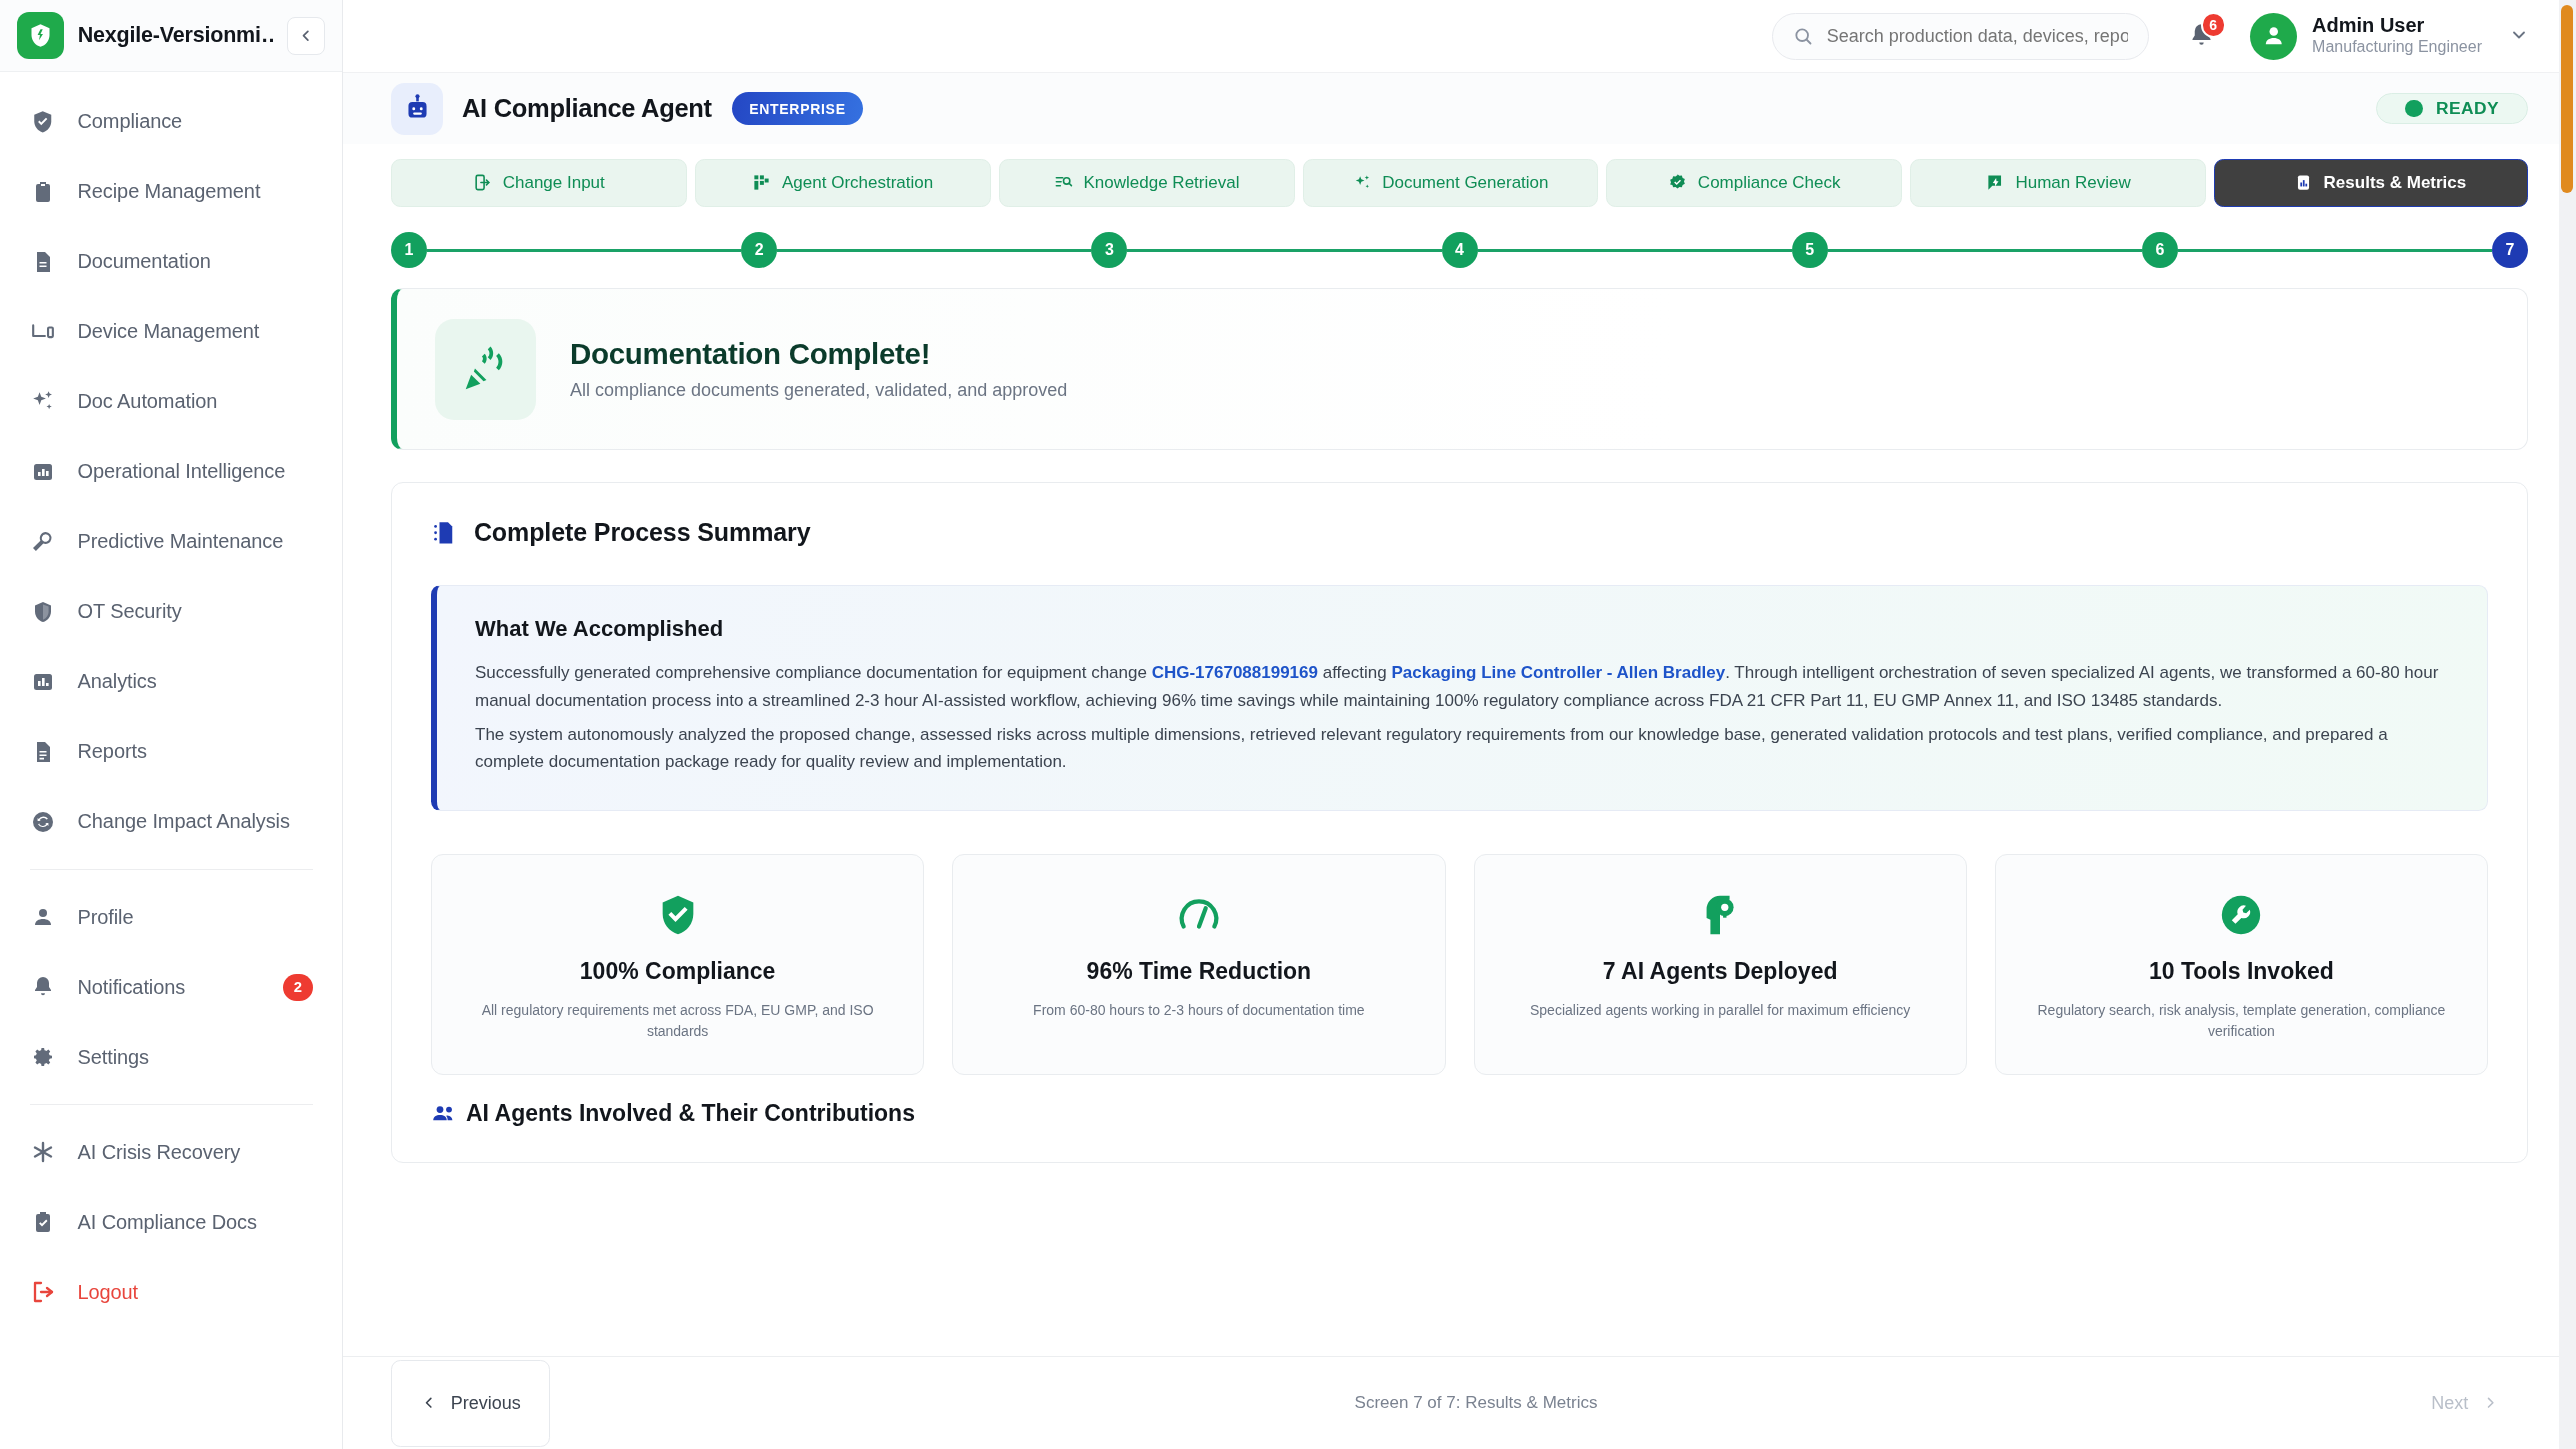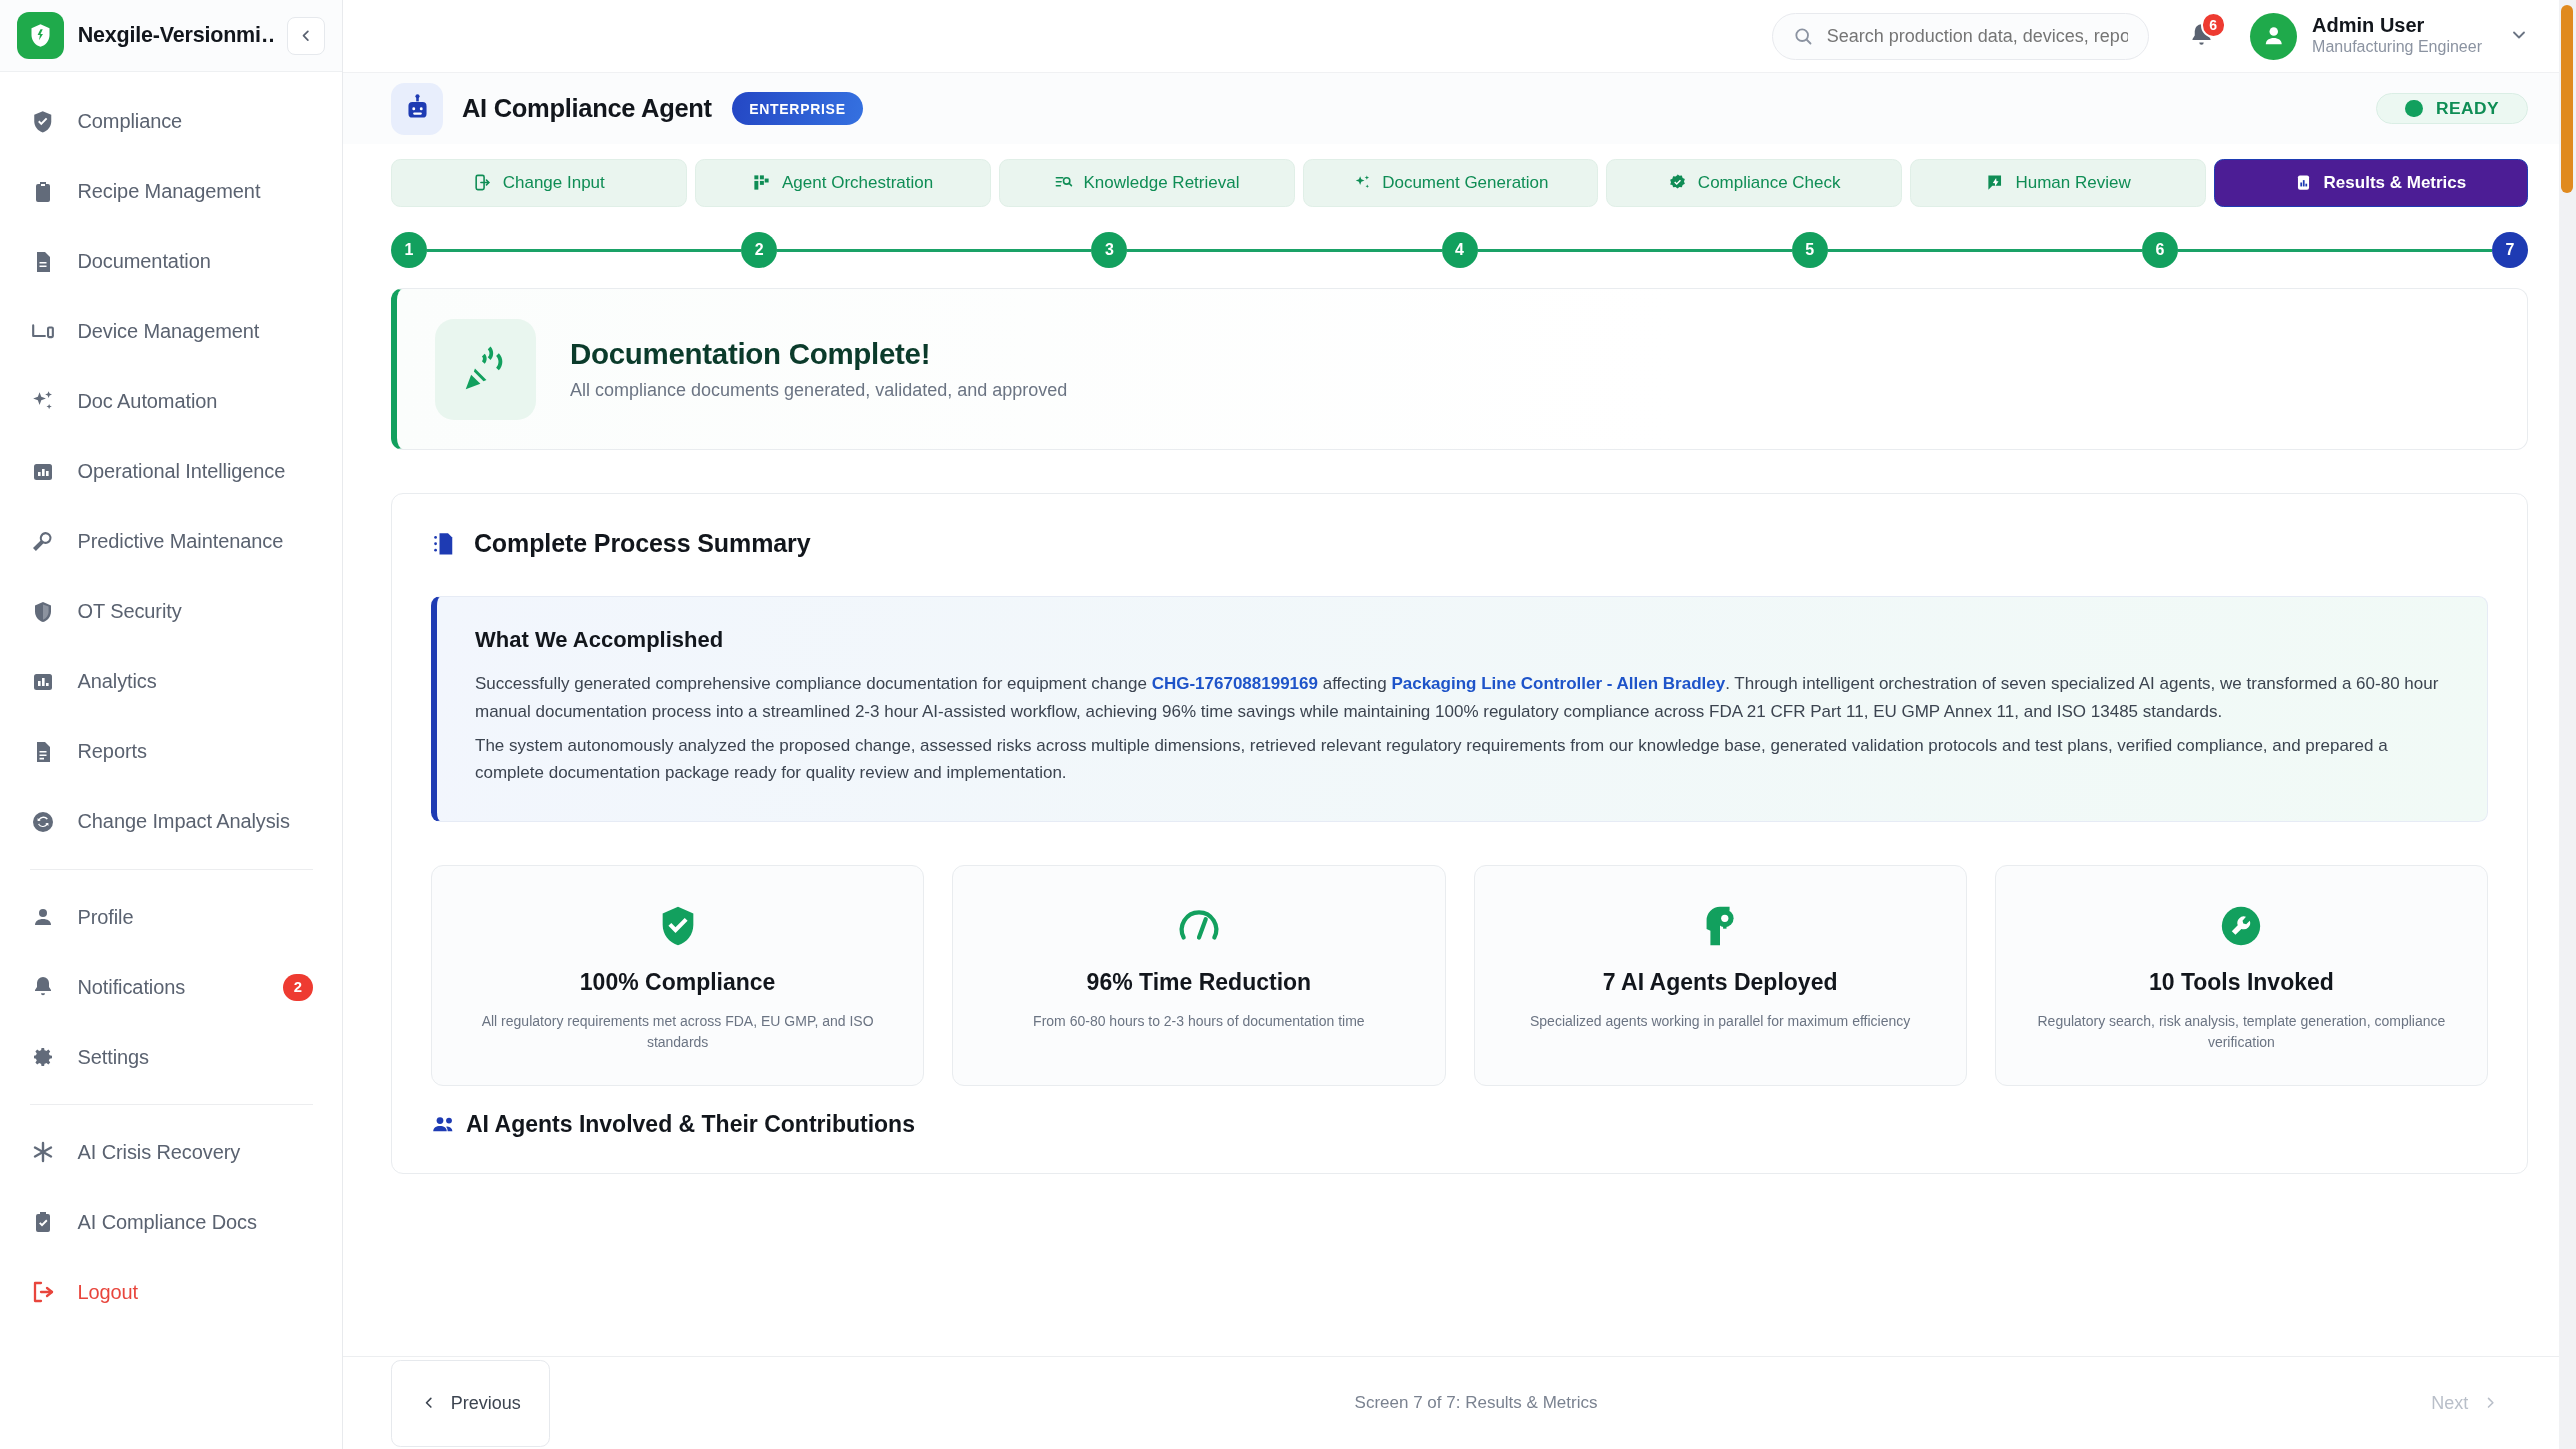--- a/index.html
+++ b/index.html
@@ -144,21 +144,21 @@
     background: #ffffff;
   }
   .tab {
     flex: 1; height: 48px; border-radius: 9.4px;
     background: #eaf5ef; border: 1.3px solid #e0efe7;
     display: flex; align-items: center; justify-content: center;
     gap: 10.7px; cursor: pointer;
   }
   .tab .tlbl { font-size: 17px; color: #0f8d55; font-weight: 500; white-space: nowrap; }
   .tab.active {
-    background: #4c1d95; border-color: #1e3bb3; padding-left: 18px;
+    background: #404040; border-color: #1e3bb3; padding-left: 18px;
   }
   .tab.active .tlbl { color: #ffffff; font-weight: 600; }
 
   
   .steps {
     padding: 25.5px 48px 20px 48px;
     display: flex; align-items: center;
     background: #ffffff;
   }
   .step-row { display: flex; align-items: center; width: 100%; }
@@ -178,21 +178,21 @@
     padding: 0 48px 0 48px;
     background: #ffffff;
   }
 
   .banner {
     display: flex; align-items: center;
     border: 1.3px solid #e9ecef; border-left: 6.7px solid #12a05e;
     border-radius: 12px;
     padding: 29.5px 38px;
     background: linear-gradient(90deg,#fbfdfc 0%,#ffffff 60%);
-    margin-bottom: 43px;
+    margin-bottom: 32px;
   }
   .banner-ico {
     width: 101px; height: 101px; border-radius: 19px;
     background: #e9f6ef;
     display: flex; align-items: center; justify-content: center;
     margin-right: 34px; flex-shrink: 0;
   }
   .banner-title { font-size: 29.5px; font-weight: 700; color: #0b3b2b; margin-bottom: 9.4px; letter-spacing: -0.3px; }
   .banner-sub { font-size: 18px; color: #6b7483; }
 

